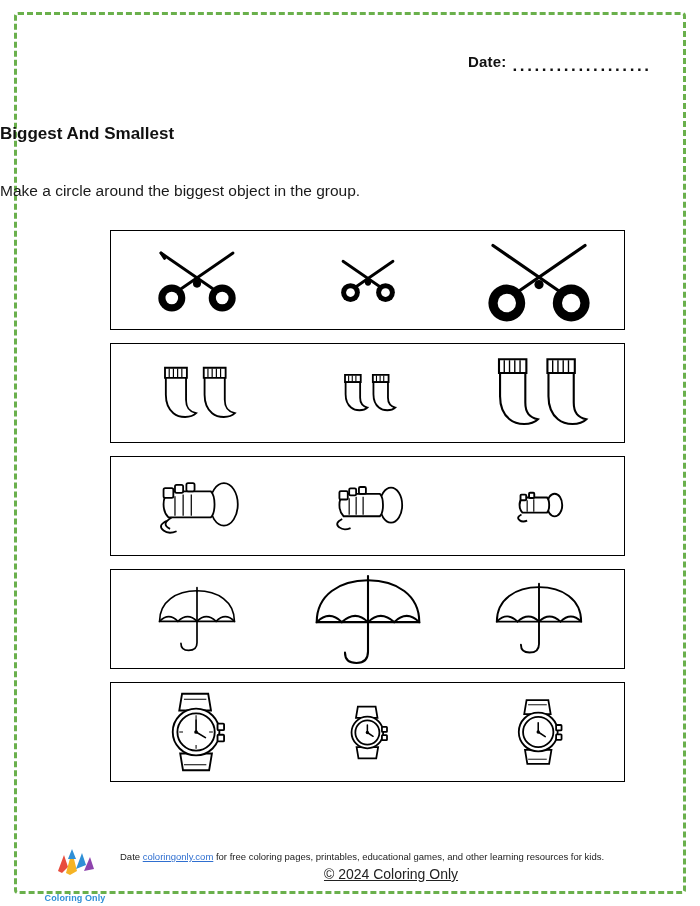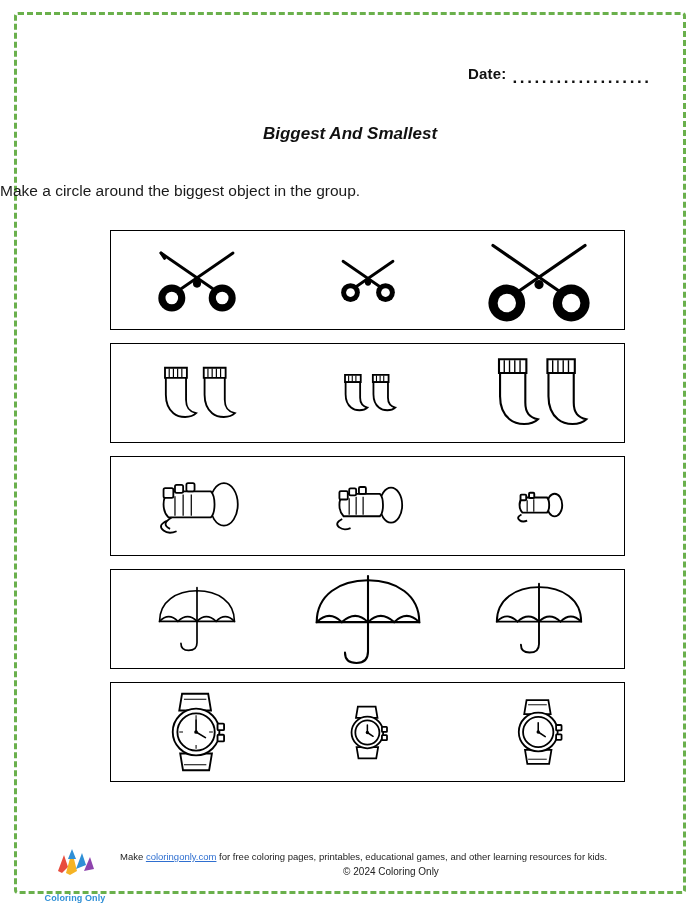--- a/index.html
+++ b/index.html
@@ -40,45 +40,43 @@
     top: 52px;
     width: 604px;
     height: 30px;
   }
   .nd-group {
     position: absolute;
     display: flex;
     align-items: baseline;
   }
   .nd-name { left: 16px; top: 0; }
-  .nd-date { left: 420px; top: 12px; }
+  .nd-date { left: 420px; top: 0; }
   .nd-label {
     font-size: 15px;
     font-weight: bold;
     letter-spacing: .2px;
   }
   .nd-dots {
     margin-left: 6px;
     font-size: 17px;
     font-weight: bold;
     letter-spacing: 2.6px;
     color: #111;
     position: relative;
     top: 4px;
   }
 
   .title {
     position: absolute;
     top: 124px;
     left: 0;
     width: 700px;
-    text-align: center;
     font-size: 17px;
     font-weight: bold;
-    font-style: italic;
   }
   .subtitle {
     position: absolute;
     top: 182px;
     left: 0;
     width: 700px;
     text-align: left;
     font-size: 15.5px;
     font-weight: normal;
     color: #1a1a1a;
@@ -142,22 +140,23 @@
     color: #222;
   }
   .footer-link {
     color: #2f6fd0;
     text-decoration: underline;
   }
   .copyright {
     display: block;
     text-align: center;
     margin-top: 1px;
-    font-size: 10px;
+    font-size: 14px;
     color: #222;
+    text-decoration: underline;
   }
 </style>
 </head>
 <body>
 
 <div class="sheet">
   <div class="dashed-border"></div>
 
   <div class="namedate">
     <div class="nd-group nd-date">
@@ -420,17 +419,17 @@
       <svg class="logo-mark" width="46" height="30" viewBox="0 0 46 30">
         <polygon points="6,24 12,8 16,20 10,26" fill="#e84c3d"></polygon>
         <polygon points="14,26 20,4 25,24 18,28" fill="#f5b324"></polygon>
         <polygon points="24,22 30,6 34,18" fill="#2f8fd6"></polygon>
         <polygon points="32,24 38,10 42,22" fill="#8e44ad"></polygon>
         <polygon points="20,2 24,12 16,12" fill="#2f8fd6"></polygon>
       </svg>
       <span class="logo-text">Coloring Only</span>
     </div>
     <div class="footer-text">
-      <span>Make </span><a class="footer-link" href="#">coloringonly.com</a><span> for free coloring pages, printables, educational games, and other learning resources for kids.</span>
+      <span>Date </span><a class="footer-link" href="#">coloringonly.com</a><span> for free coloring pages, printables, educational games, and other learning resources for kids.</span>
       <span class="copyright">© 2024 Coloring Only</span>
     </div>
   </div>
 </div>
 
 </body></html>

